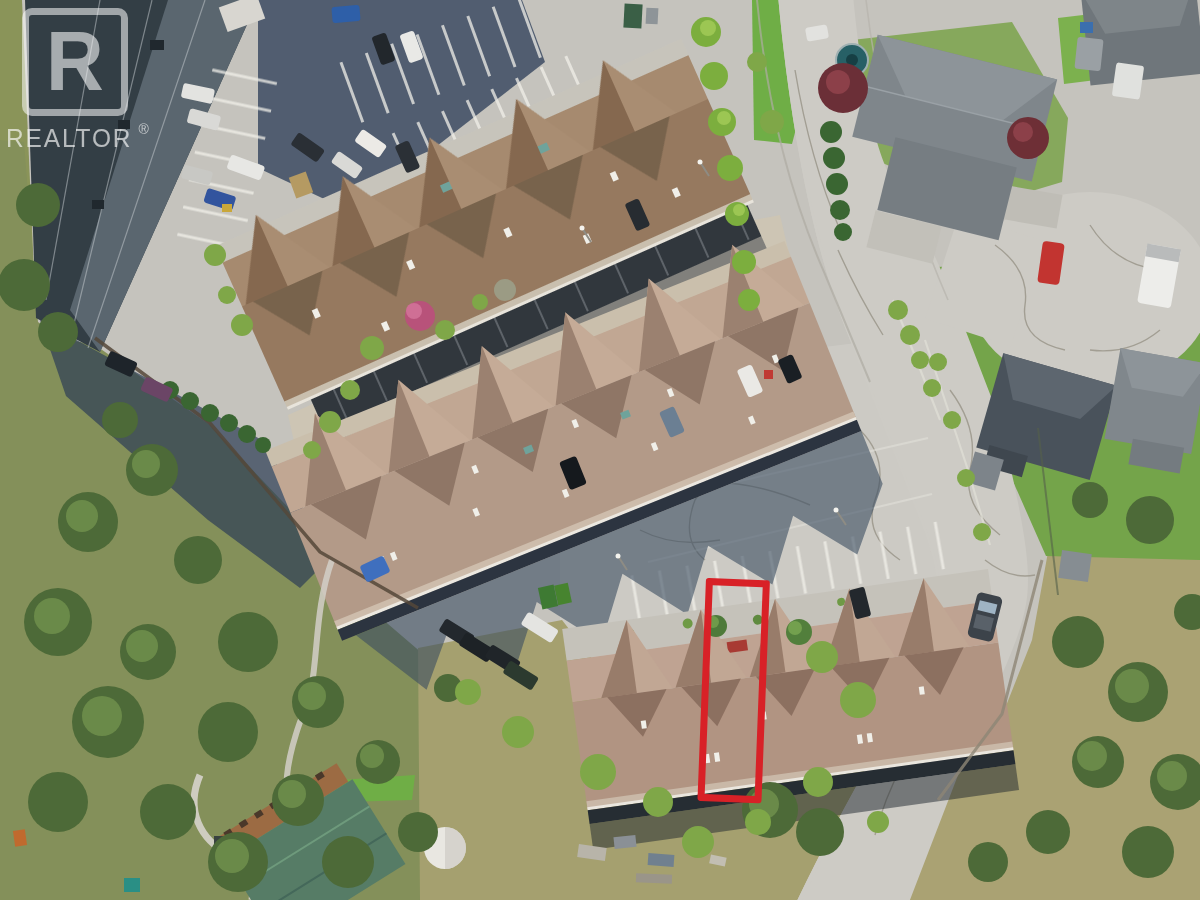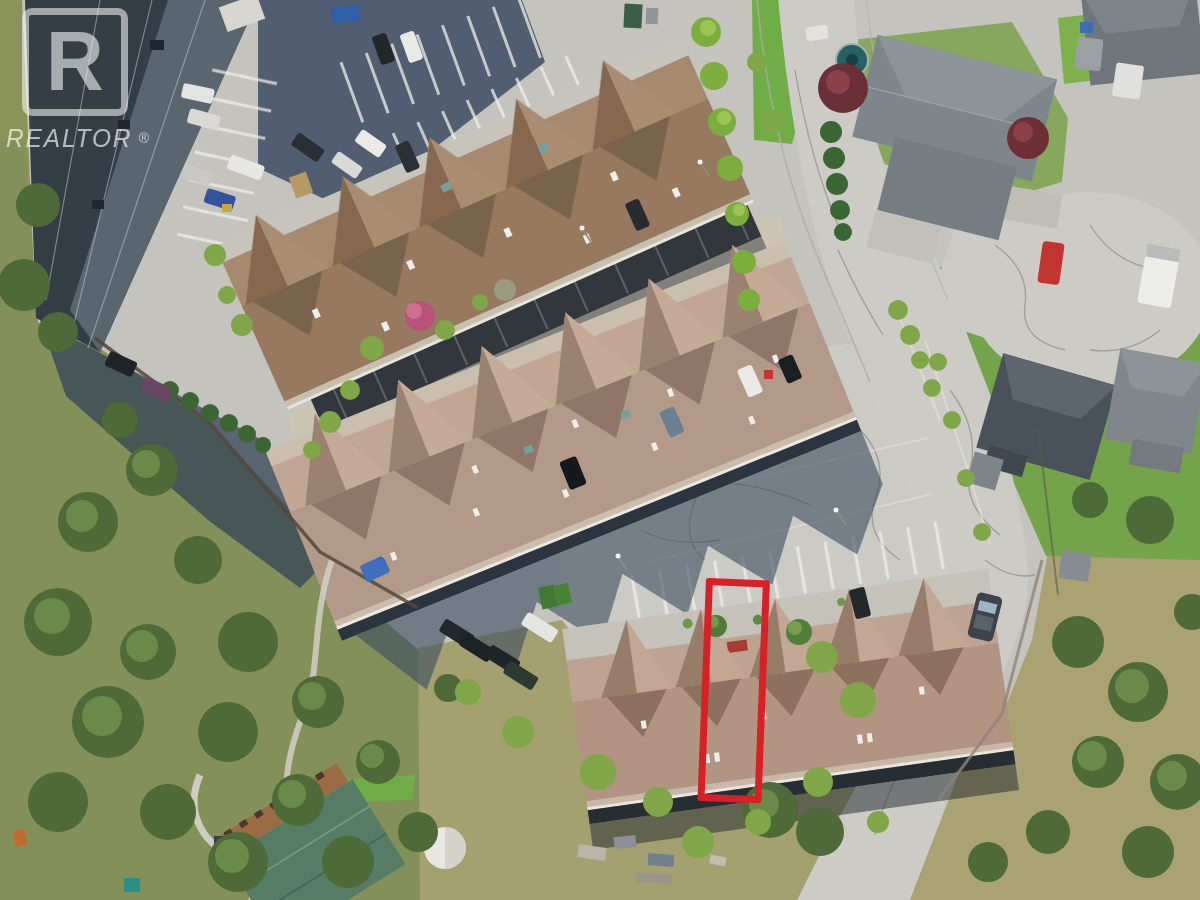--- a/index.html
+++ b/index.html
@@ -1,21 +1,21 @@
 <!DOCTYPE html>
 <html><head>
 <meta charset="utf-8">
 <style>
   html,body{margin:0;padding:0;background:#222;}
   .scene{position:relative;width:1200px;height:900px;overflow:hidden;background:#c5c3bd;font-family:"Liberation Sans",sans-serif;}
   .scene svg{position:absolute;left:0;top:0;display:block;}
   .watermark{position:absolute;left:6px;top:8px;z-index:40;pointer-events:none;}
   .wm-box{width:92px;height:94px;margin-left:16px;border:7px solid rgba(252,252,252,.55);border-radius:10px;display:flex;align-items:center;justify-content:center;}
   .wm-letter{font-size:80px;font-weight:bold;line-height:1;color:rgba(252,252,252,.58);transform:scaleY(1.04);}
-  .wm-brand{margin-top:7px;display:flex;align-items:center;color:rgba(252,252,252,.66);font-style:italic;}
+  .wm-brand{margin-top:7px;display:flex;align-items:flex-start;color:rgba(252,252,252,.66);}
   .wm-text{font-size:26px;letter-spacing:2px;transform:scaleX(.94);transform-origin:left;}
   .wm-reg{font-size:14px;margin-top:-2px;margin-left:-2px;}
   .highlight-rect{position:absolute;left:706px;top:578px;width:64px;height:223px;box-sizing:border-box;border:7px solid #d82127;border-radius:3px;transform-origin:top left;transform:rotate(2.2deg);z-index:30;}
 </style>
 </head>
 <body>
 
 <div class="scene">
 <svg width="1200" height="900" viewBox="0 0 1200 900">
 

